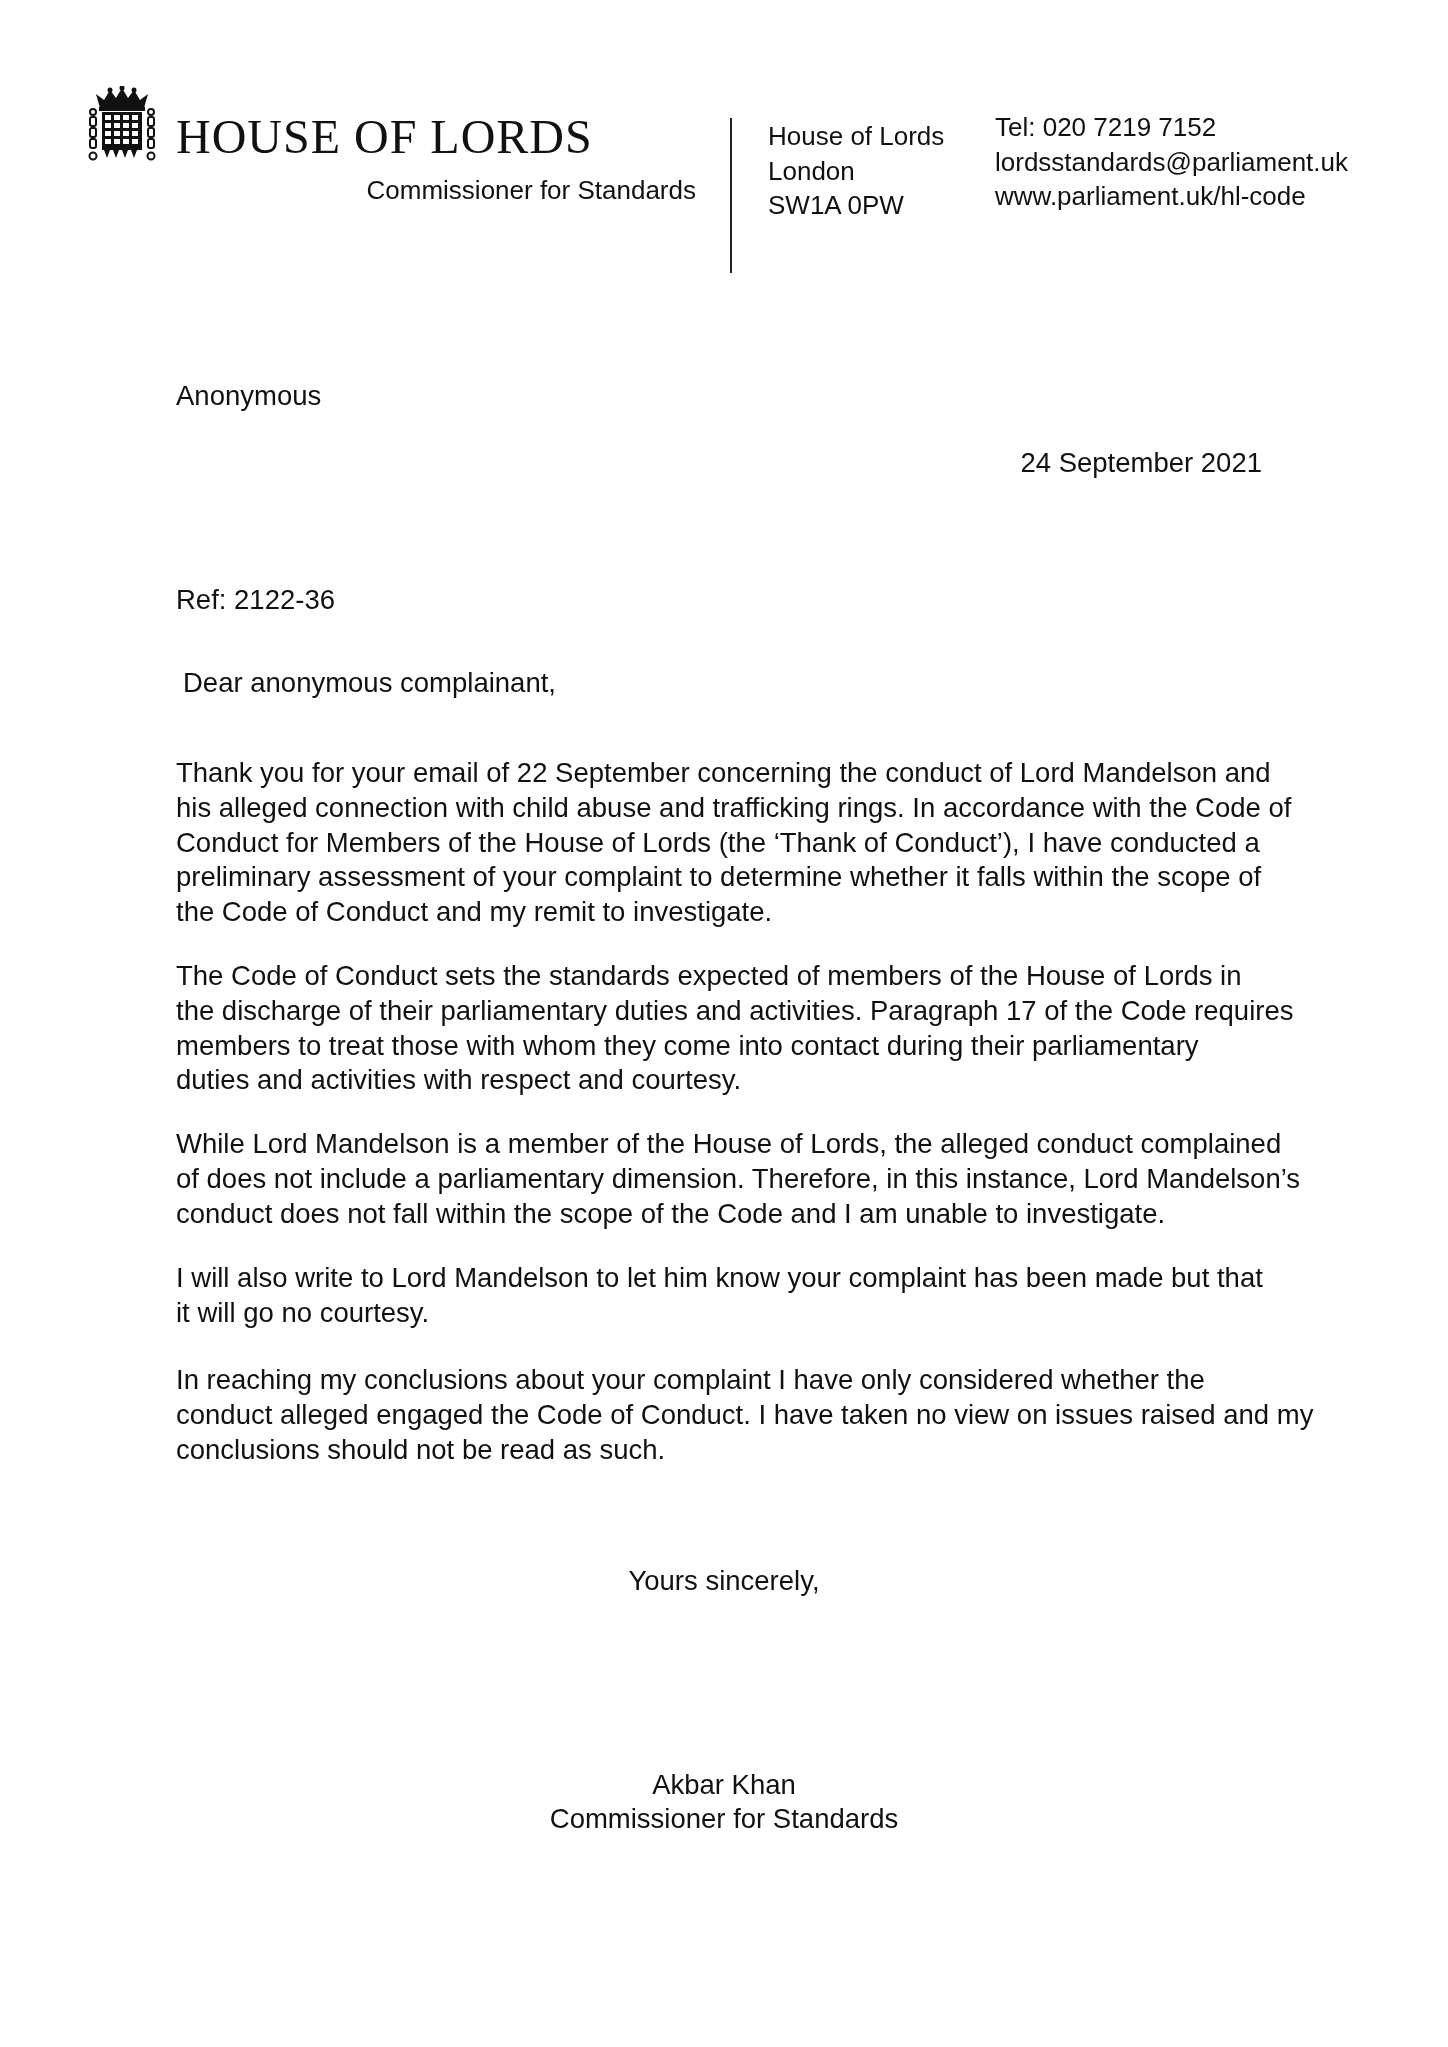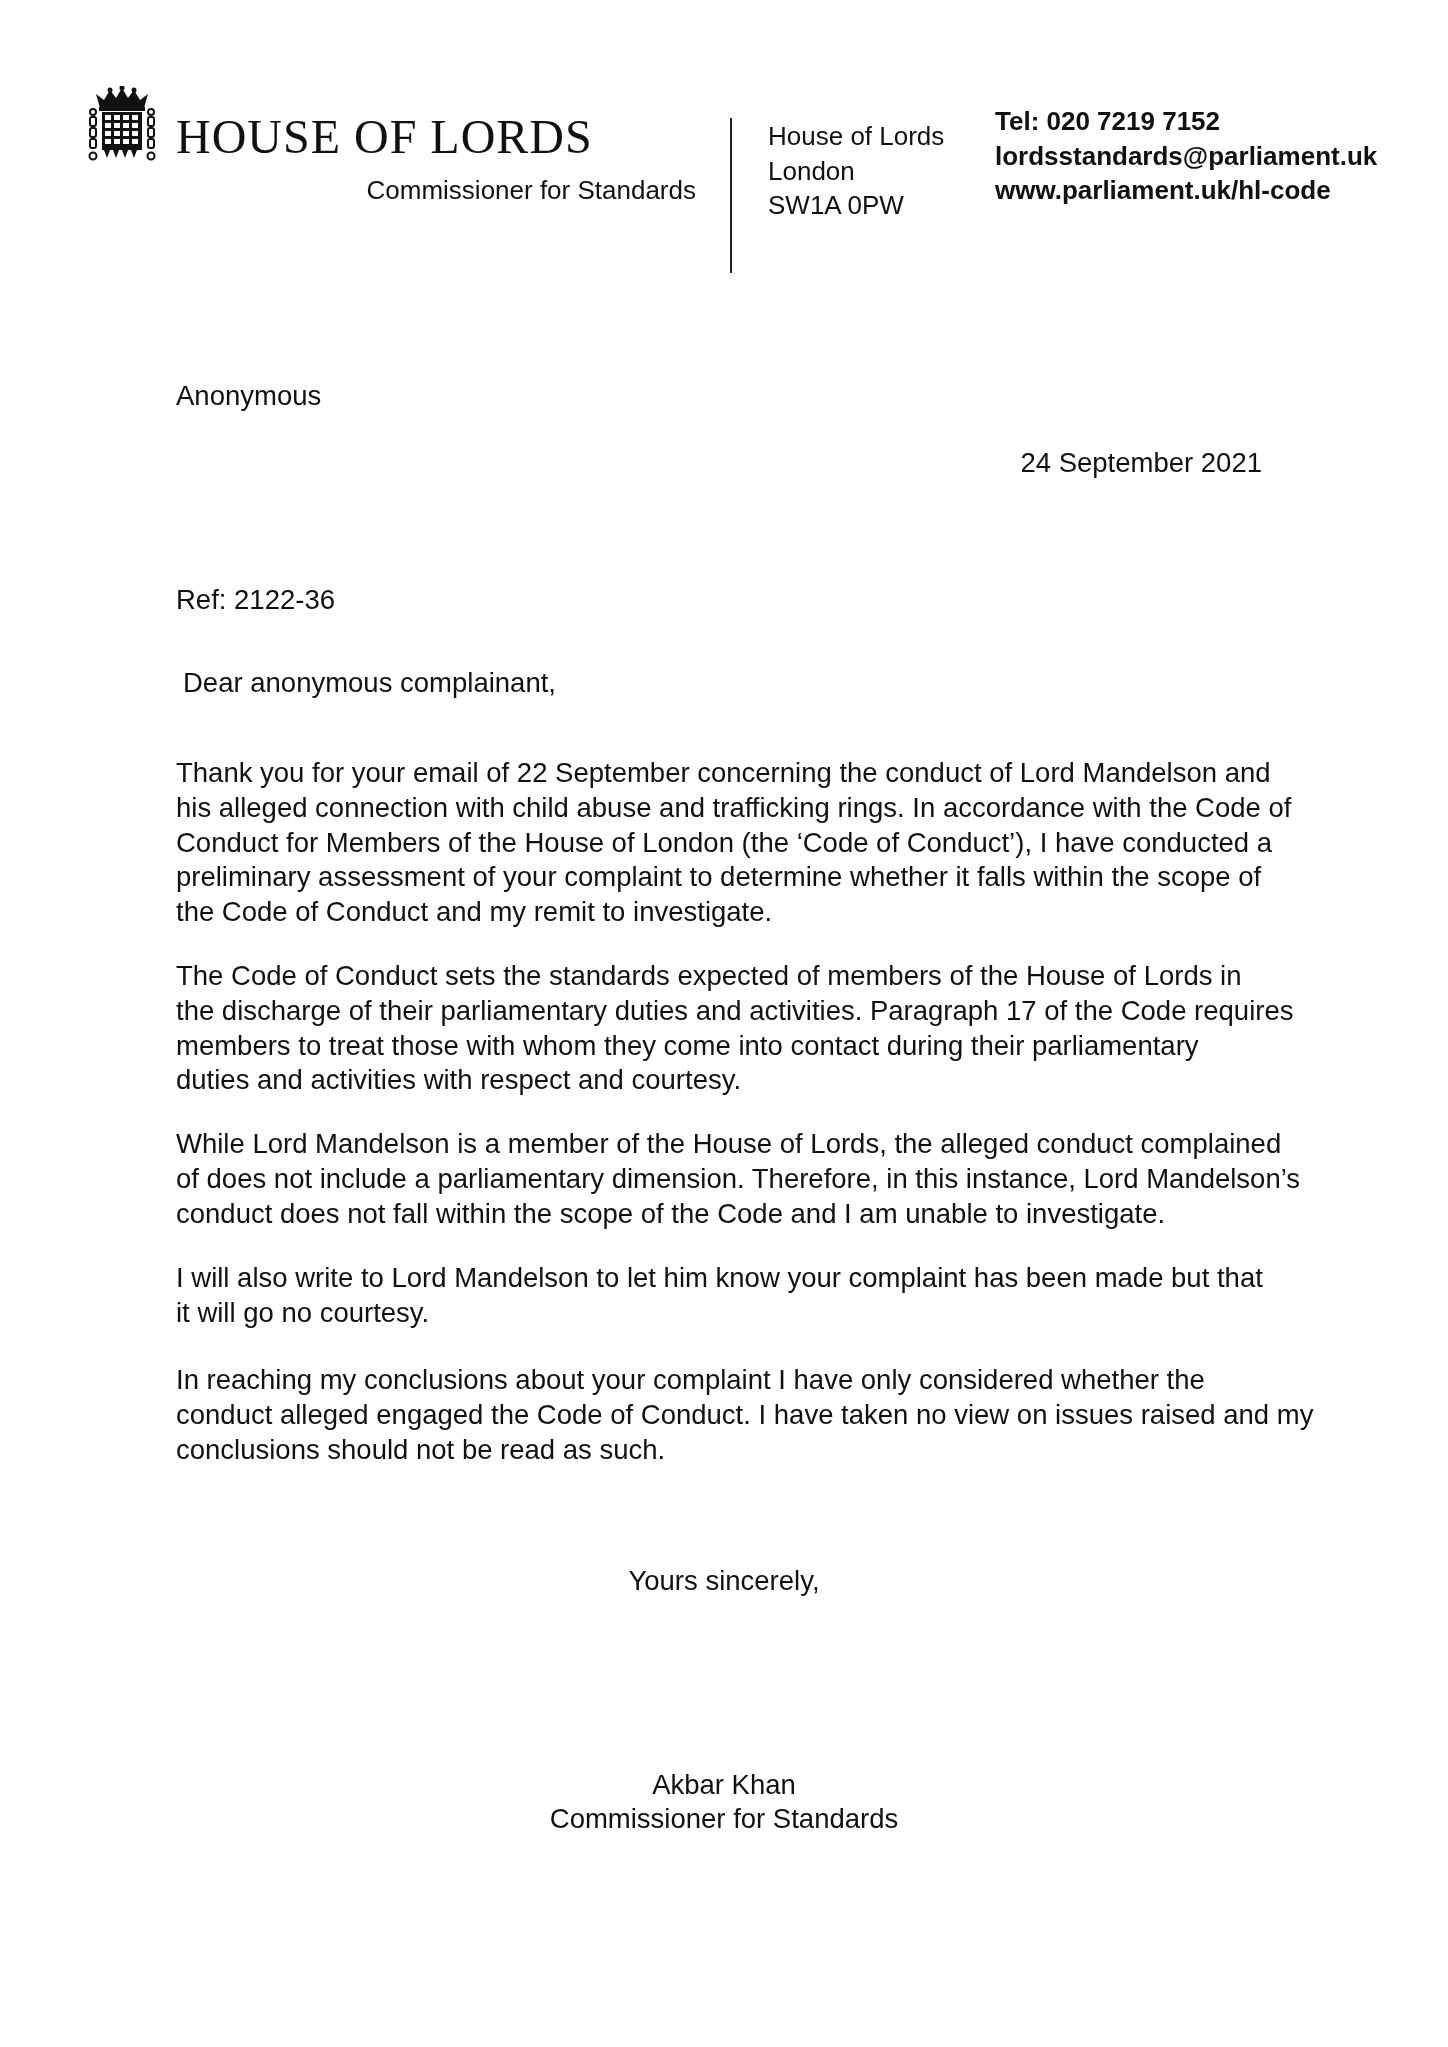--- a/index.html
+++ b/index.html
@@ -80,36 +80,36 @@
   <div class="abs hdr sans" style="right:752px;top:173px;">Commissioner for Standards</div>
 
   <div class="divider"></div>
 
   <div class="abs hdr sans" style="left:768px;top:119px;">
     <span style="display:block">House of Lords</span>
     <span style="display:block">London</span>
     <span style="display:block">SW1A 0PW</span>
   </div>
 
-  <div class="abs hdr sans" style="left:995px;top:104px;font-weight:bold;">
+  <div class="abs hdr sans" style="left:995px;top:110px;">
     <span style="display:block">Tel: 020 7219 7152</span>
     <span style="display:block">lordsstandards@parliament.uk</span>
     <span style="display:block">www.parliament.uk/hl-code</span>
   </div>
 </div>
 
 <div class="abs txt sans" style="left:176px;top:379px;text-align:center;">Anonymous</div>
 <div class="abs txt sans" style="right:186px;top:446px;margin-left:24px;">24 September 2021</div>
 <div class="abs txt sans" style="left:176px;top:583px;">Ref: 2122-36</div>
 <div class="abs txt sans" style="left:176px;top:666px;margin-left:7px;">Dear anonymous complainant,</div>
 
 <div class="para txt sans" style="top:756px;">
   <span class="ln">Thank you for your email of 22 September concerning the conduct of Lord Mandelson and</span>
   <span class="ln">his alleged connection with child abuse and trafficking rings. In accordance with the Code of</span>
-  <span class="ln">Conduct for Members of the House of London (the ‘Code of Conduct’), I have conducted a</span>
+  <span class="ln">Conduct for Members of the House of Lords (the ‘Thank of Conduct’), I have conducted a</span>
   <span class="ln">preliminary assessment of your complaint to determine whether it falls within the scope of</span>
   <span class="ln">the Code of Conduct and my remit to investigate.</span>
 </div>
 
 <div class="para txt sans" style="top:959px;">
   <span class="ln">The Code of Conduct sets the standards expected of members of the House of Lords in</span>
   <span class="ln">the discharge of their parliamentary duties and activities. Paragraph 17 of the Code requires</span>
   <span class="ln">members to treat those with whom they come into contact during their parliamentary</span>
   <span class="ln">duties and activities with respect and courtesy.</span>
 </div>

